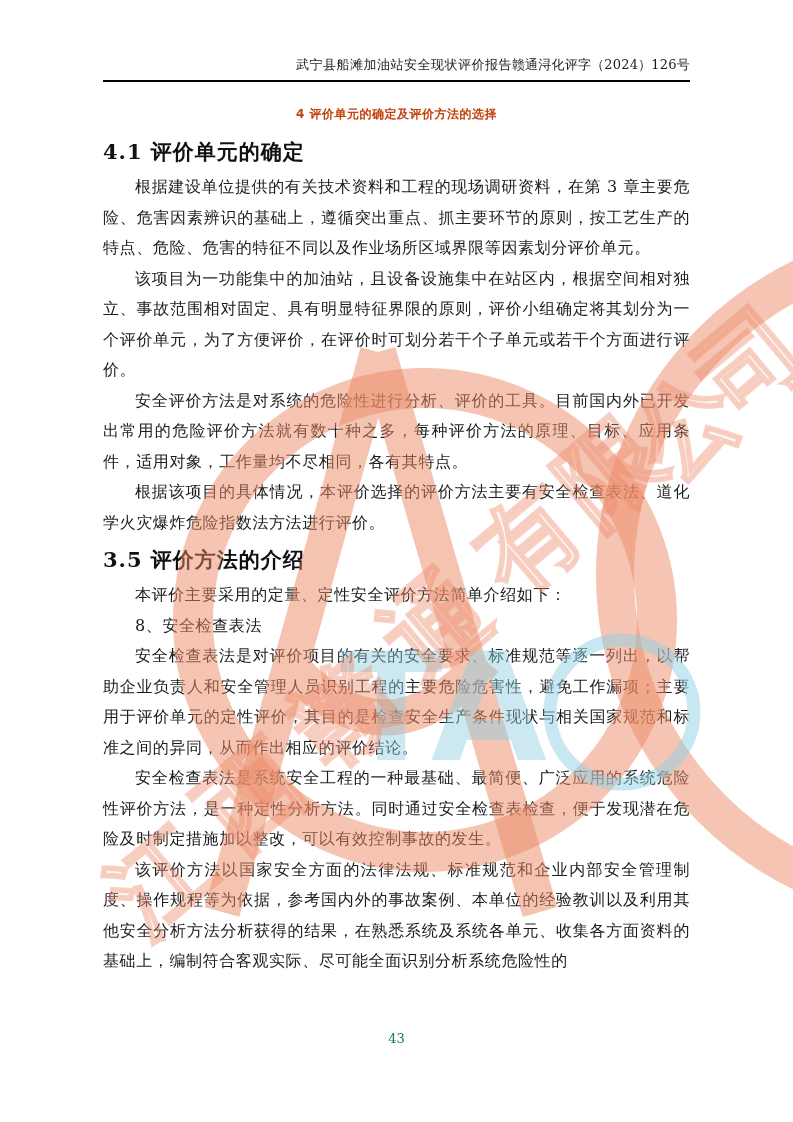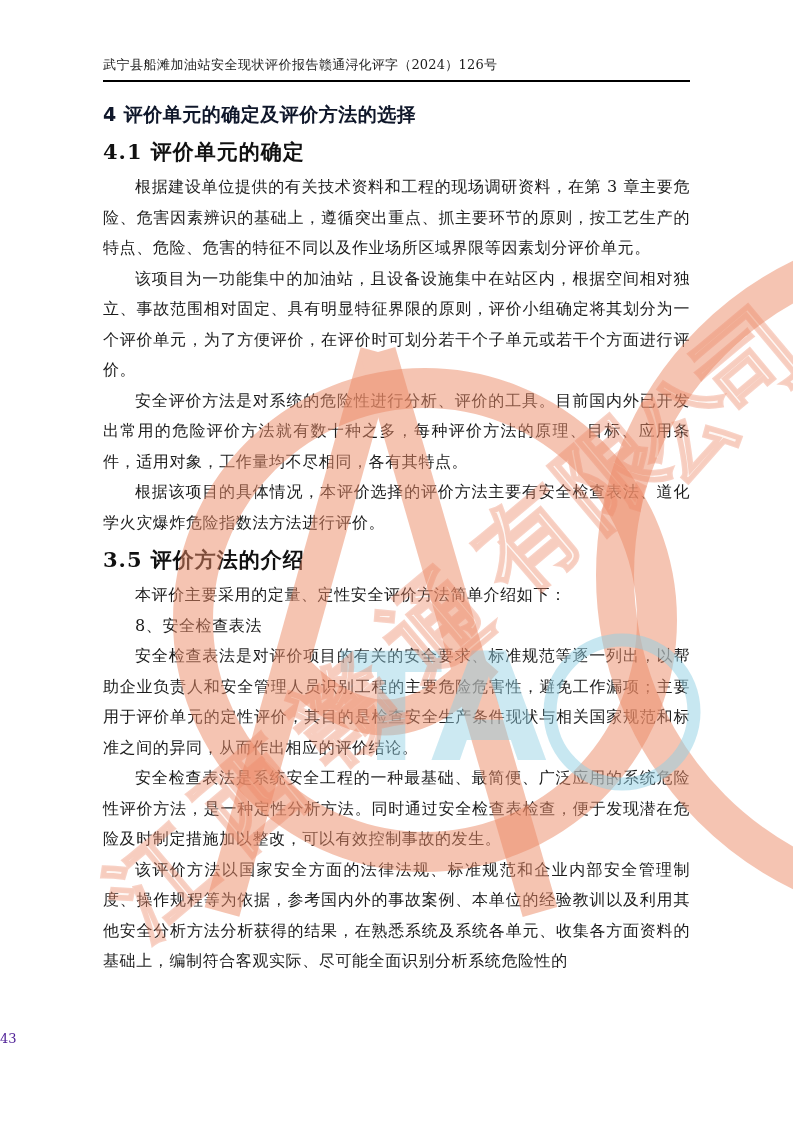--- a/index.html
+++ b/index.html
@@ -8,56 +8,57 @@
     width:793px; height:1122px;
     margin:0 auto;
     background:#ffffff;
     overflow:hidden;
     font-family:"DejaVu Serif", serif;
     color:#1c1c1c;
   }
   
   .header {
     position:absolute; left:103px; right:103px; top:56px;
-    display:flex; justify-content:flex-start; align-items:flex-end;
+    display:flex; justify-content:flex-end; align-items:flex-end;
     padding-bottom:6px;
     border-bottom:2px solid #000;
     font-size:13px;
   }
   .header .hl { font-weight:normal; letter-spacing:0.5px; }
   .header .hr { font-weight:normal; letter-spacing:0.2px; }
   
   .content {
     position:absolute; left:103px; right:103px; top:92px;
     z-index:1;
   }
   h1.doc-title {
     margin:8px 0 10px 0;
     font-family:"DejaVu Sans", sans-serif;
-    font-size:19px; line-height:28px;
-    font-weight:bold; color:#0f172a;
+    font-size:12px; line-height:28px;
+    font-weight:bold; color:#c2410c;
     letter-spacing:0.5px;
+    text-align:center;
   }
   h2.sec {
     margin:8px 0 6px 0;
     font-size:21px; line-height:28px;
     font-weight:bold; color:#111;
     letter-spacing:1px;
   }
   p.body {
     margin:0;
     font-size:16px; line-height:30.5px;
     letter-spacing:0.6px;
     text-indent:2em;
     text-align:justify;
   }
   
   .pageno {
     position:absolute; left:0; right:0; top:1031px;
-    text-align:left; font-size:13px; color:#4c1d95;
+    text-align:center; font-size:13px; color:#0f766e;
     z-index:1;
   }
   
   .watermark {
     position:absolute; inset:0; z-index:2;
     pointer-events:none;
   }
   .wm-char {
     position:absolute;
     font-size:100px; font-weight:bold;

